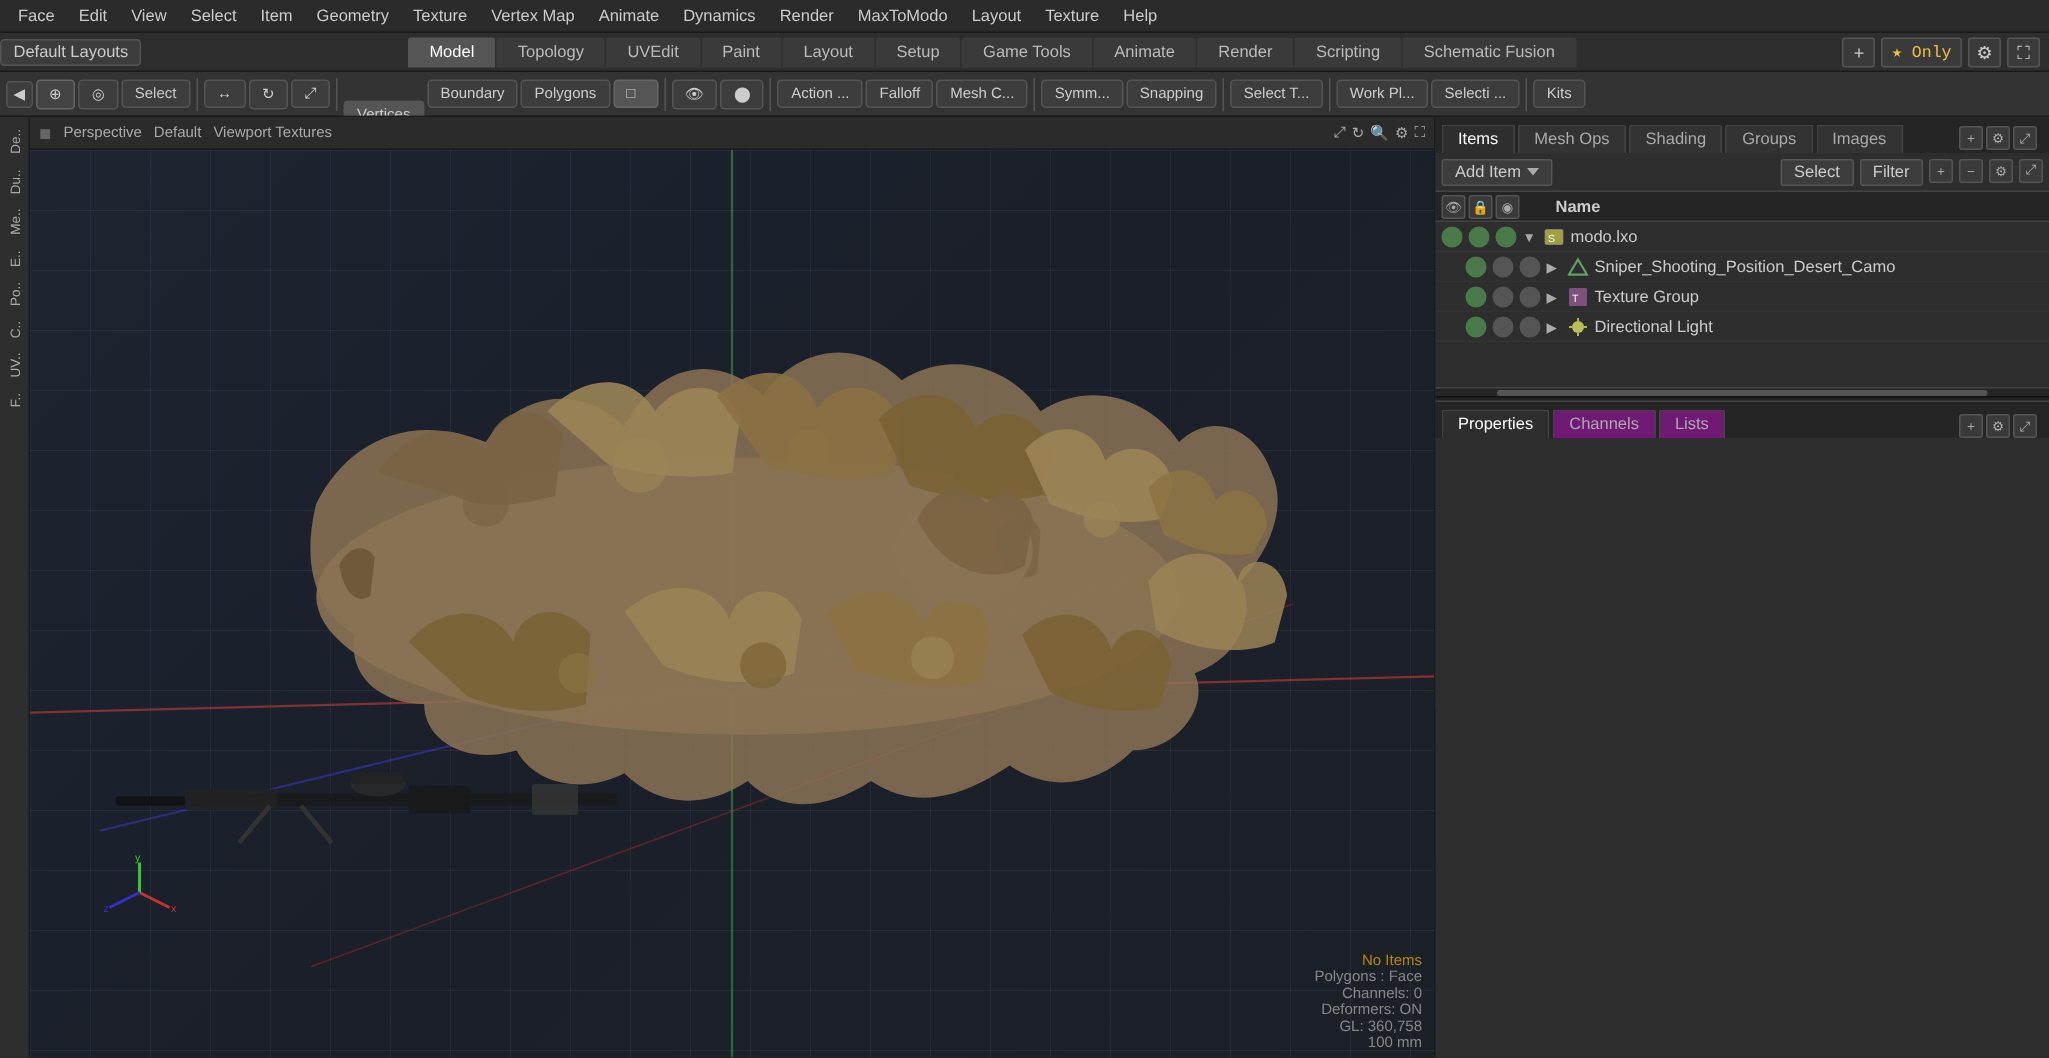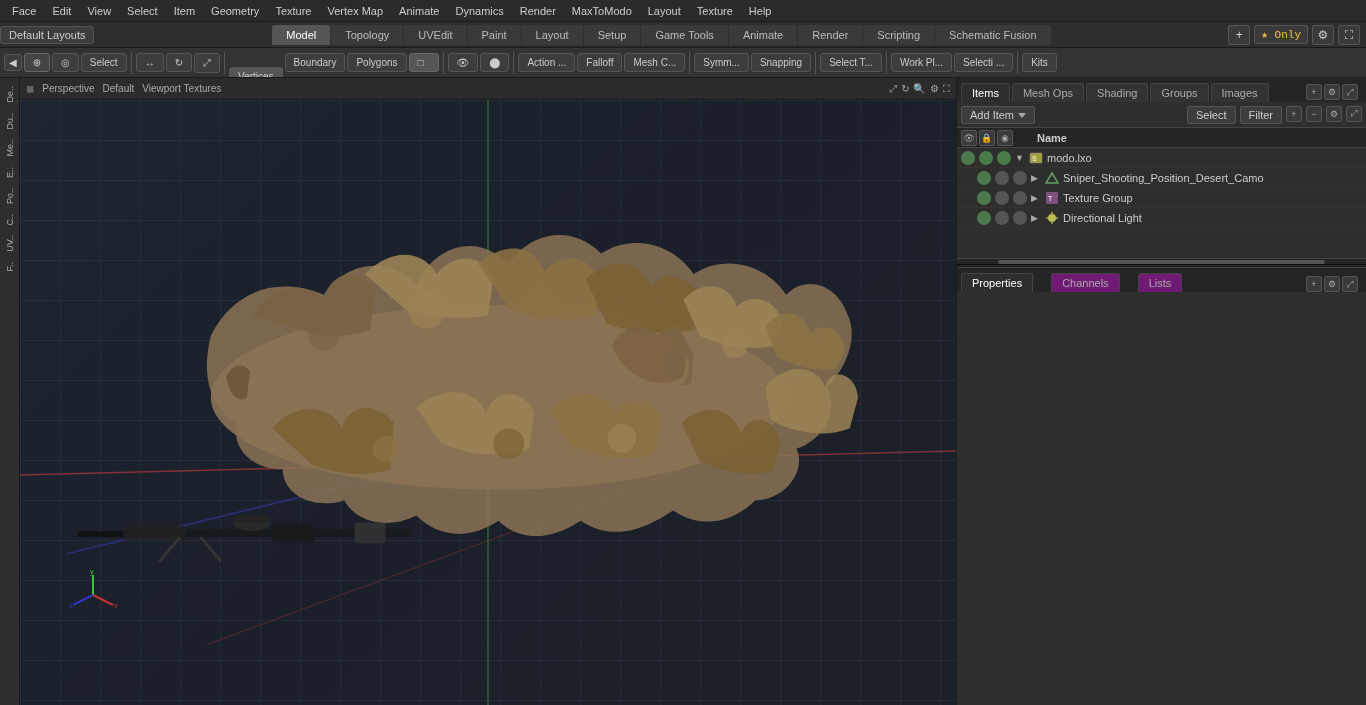--- a/index.html
+++ b/index.html
@@ -57,21 +57,21 @@
     .small-icon-btn { width: 16px; height: 16px; background: #3a3a3a; border: 1px solid #555; border-radius: 2px; display: flex; align-items: center; justify-content: center; cursor: pointer; font-size: 9px; color: #aaa; }
     .col-name { flex: 1; font-size: 11px; color: #ccc; font-weight: bold; padding-left: 4px; margin-left: 16px; }
     .item-row { display: flex; align-items: center; padding: 2px 4px; height: 20px; gap: 4px; border-bottom: 1px solid #333; }
     .item-vis { width: 14px; height: 14px; border-radius: 50%; background: #4a7a4a; cursor: pointer; flex-shrink: 0; }
     .item-vis.inactive { background: #555; }
     .item-label { font-size: 11px; color: #ccc; cursor: pointer; }
     .item-expand { width: 10px; color: #aaa; font-size: 9px; cursor: pointer; }
 
     
     .panel-divider { height: 4px; background: #222; border-top: 1px solid #111; border-bottom: 1px solid #444; cursor: ns-resize; }
-    #props-tabs { display: flex; background: #252525; height: 24px; align-items: flex-end; padding: 0 4px; gap: 18px; }
+    #props-tabs { display: flex; background: #252525; height: 24px; align-items: flex-end; padding: 0 4px; gap: 2px; }
     .props-tab { padding: 3px 10px; font-size: 11px; color: #aaa; cursor: pointer; background: #701a75; border: 1px solid #444; border-bottom: none; border-radius: 2px 2px 0 0; }
     .props-tab.active { background: #2e2e2e; color: #fff; }
     #props-content { height: 180px; background: #2e2e2e; }
 
     
     ::-webkit-scrollbar { width: 8px; height: 8px; }
     ::-webkit-scrollbar-track { background: #2a2a2a; }
     ::-webkit-scrollbar-thumb { background: #555; border-radius: 2px; }
 
     
@@ -258,20 +258,28 @@
 
         <svg style="position:absolute; bottom:85px; left:48px; width:50px; height:50px;" viewBox="0 0 50 50">
           <line x1="25" y1="25" x2="45" y2="35" stroke="#c83232" stroke-width="2"></line>
           <text x="46" y="38" fill="#c83232" font-size="7">x</text>
           <line x1="25" y1="25" x2="25" y2="5" stroke="#32c832" stroke-width="2"></line>
           <text x="22" y="4" fill="#32c832" font-size="7">y</text>
           <line x1="25" y1="25" x2="5" y2="35" stroke="#3232c8" stroke-width="2"></line>
           <text x="1" y="38" fill="#3232c8" font-size="7">z</text>
         </svg>
 
+        <div style="position:absolute; bottom:4px; right:8px; text-align:right;">
+          <div style="color:#b8860b; font-size:10px;">No Items</div>
+          <div style="color:#888; font-size:10px;">Polygons : Face</div>
+          <div style="color:#888; font-size:10px;">Channels: 0</div>
+          <div style="color:#888; font-size:10px;">Deformers: ON</div>
+          <div style="color:#888; font-size:10px;">GL: 360,758</div>
+          <div style="color:#888; font-size:10px;">100 mm</div>
+        </div>
       </div>
     </div>
   </div>
 
   <div id="right-panel">
 
     <div id="items-tabs">
       <div class="items-tab active">Items</div>
       <div class="items-tab">Mesh Ops</div>
       <div class="items-tab">Shading</div>

